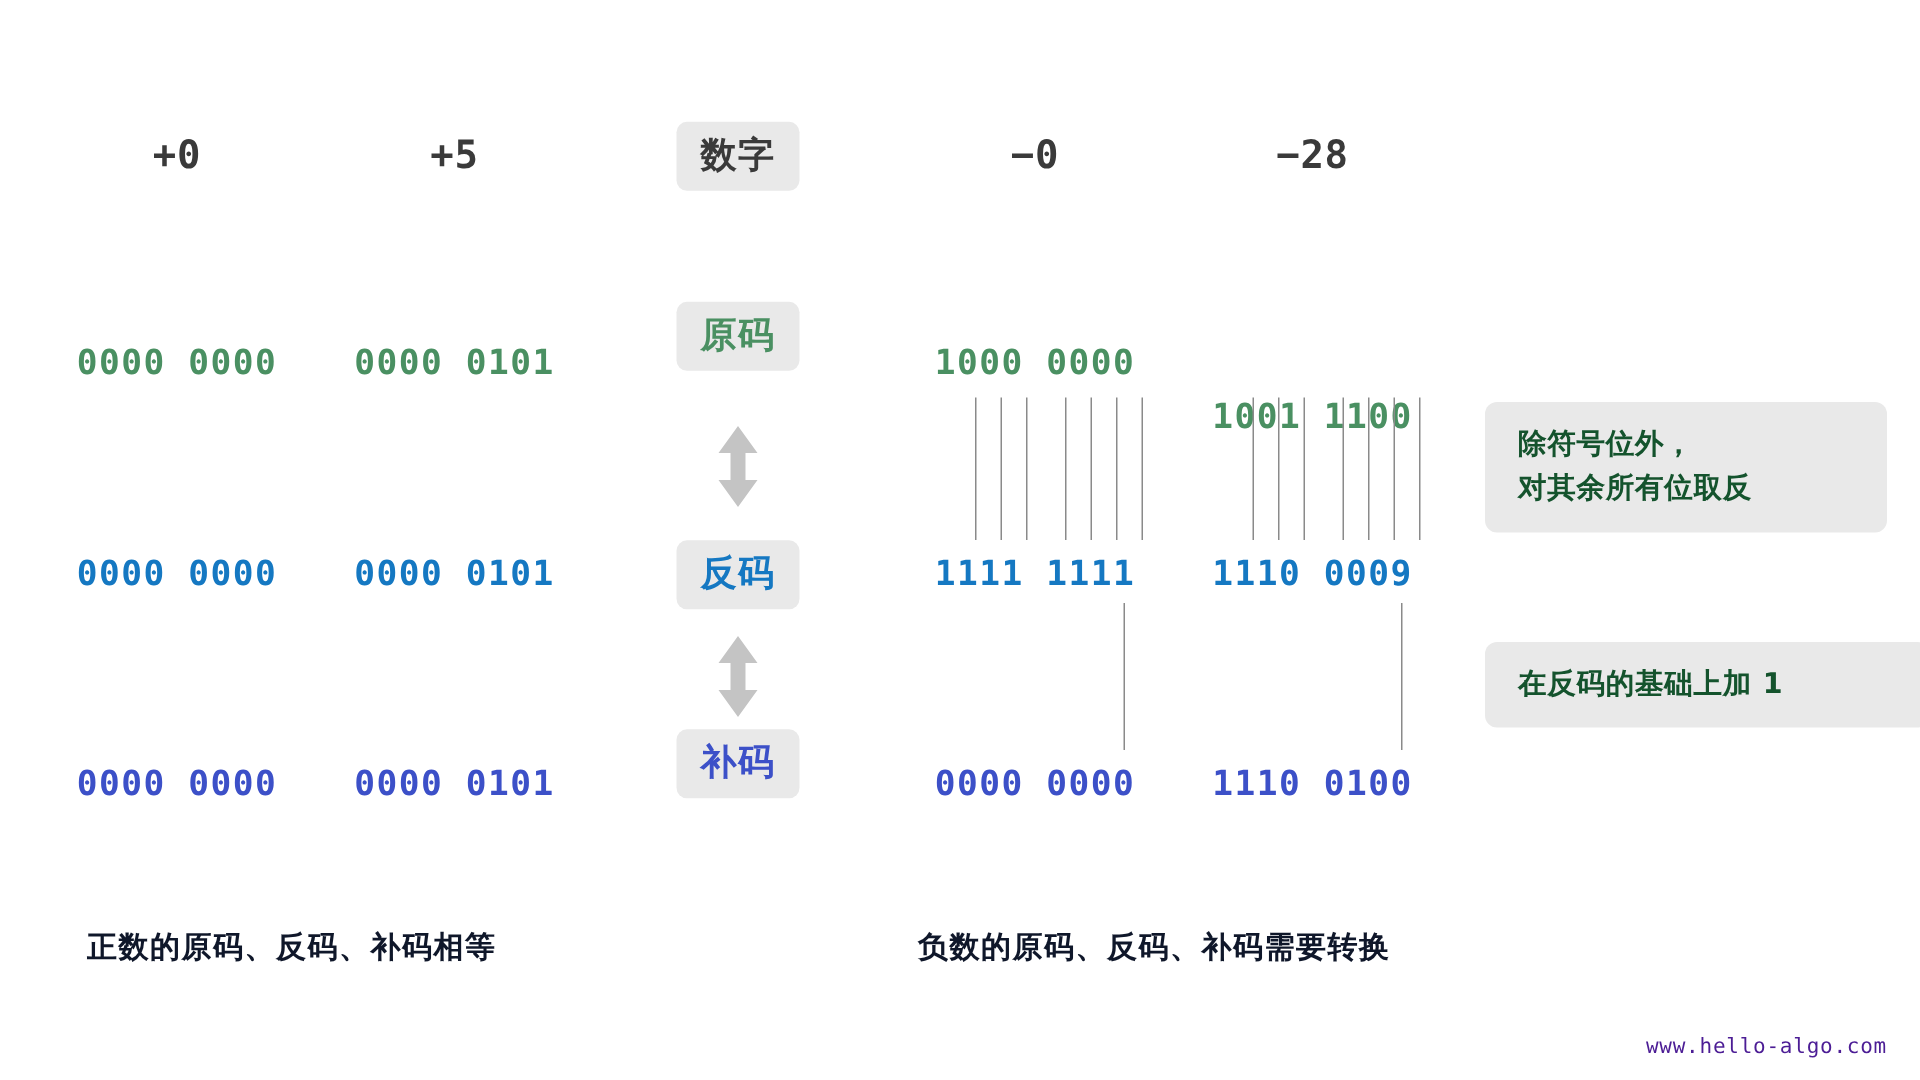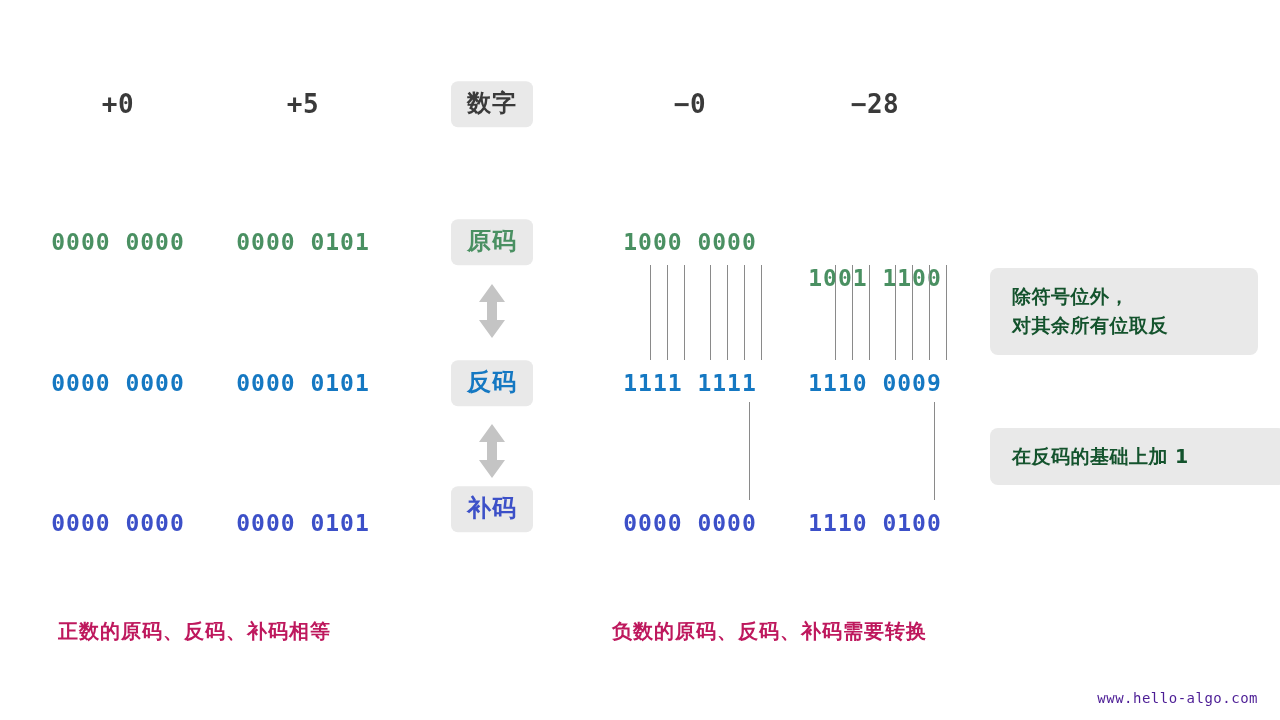--- a/index.html
+++ b/index.html
@@ -72,21 +72,21 @@
     font-weight: bold;
     line-height: 1.55;
     padding: 14px 22px;
     white-space: pre-line;
     letter-spacing: 0.5px;
   }
 
   
   .caption {
     position: absolute;
-    color: #be185d;
+    color: #0f172a;
     font-size: 20px;
     font-weight: bold;
     white-space: nowrap;
     letter-spacing: 1px;
   }
 
   
   .watermark {
     position: absolute;
     right: 22px;
@@ -118,21 +118,21 @@
   <div class="cell num-head" style="left:118px; top:104px;">+0</div>
 
   <div class="cell num-head" style="left:303px; top:104px;">+5</div>
 
   <div class="cell num-head" style="left:690px; top:104px;">−0</div>
 
   <div class="cell num-head" style="left:875px; top:104px;">−28</div>
 
   <div class="pill c-dark" style="left:492px; top:104px;">数字</div>
 
-  <div class="pill c-green" style="left:492px; top:242px;padding-left:16px;">原码</div>
+  <div class="pill c-green" style="left:492px; top:224px;padding-left:16px;">原码</div>
 
   <div class="pill c-blue" style="left:492px; top:383px;">反码</div>
 
   <div class="pill c-indigo" style="left:492px; top:509px;text-align:right;">补码</div>
 
   <div class="cell binary c-green" style="left:118px; top:242px;">0000 0000</div>
 
   <div class="cell binary c-green" style="left:303px; top:242px;">0000 0101</div>
 
   <div class="cell binary c-green" style="left:690px; top:242px;text-align:center;">1000 0000</div>

